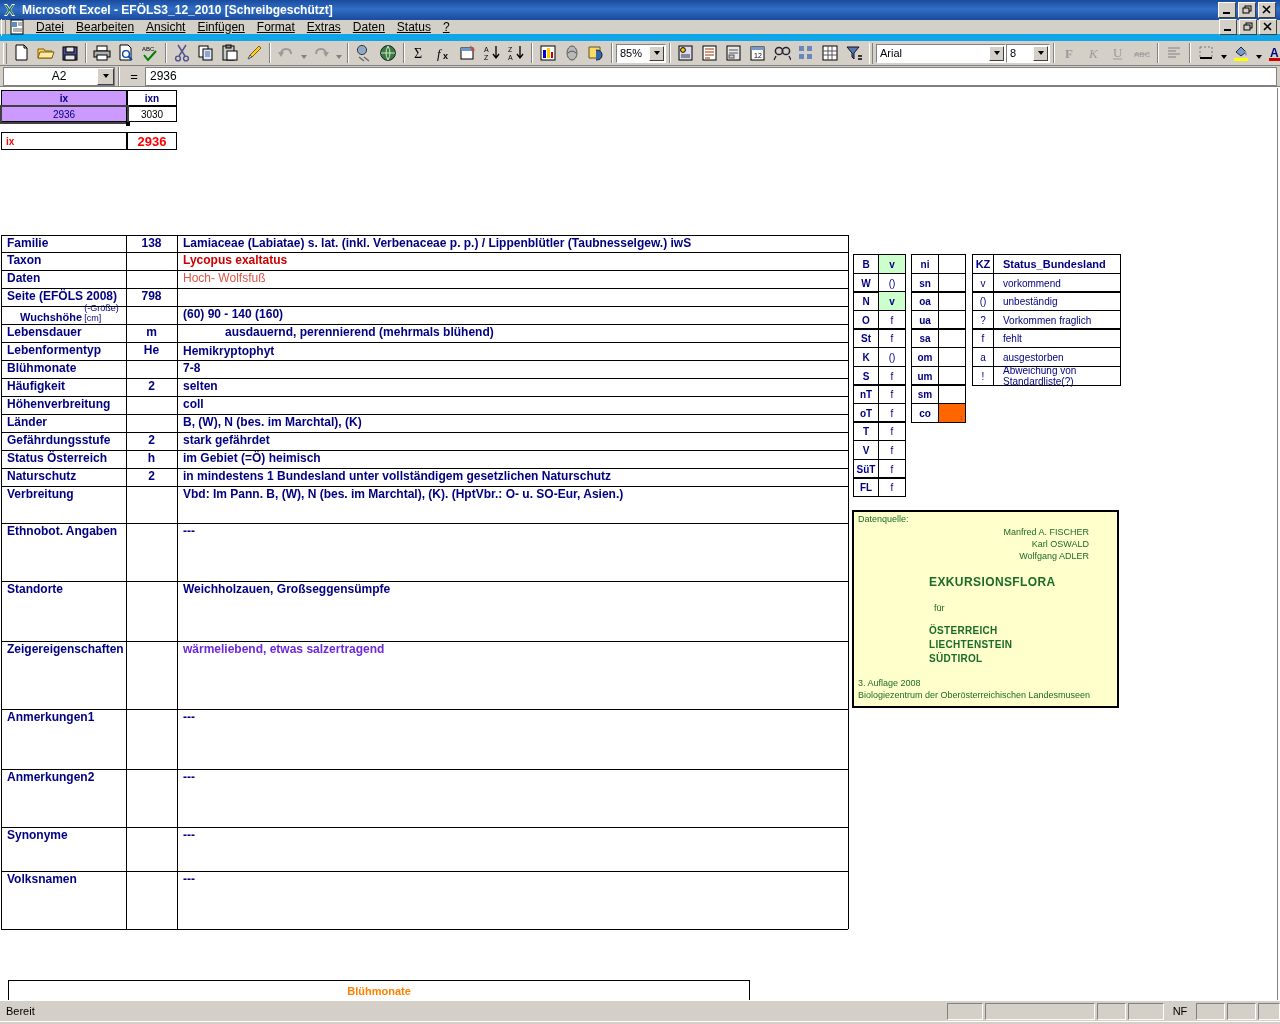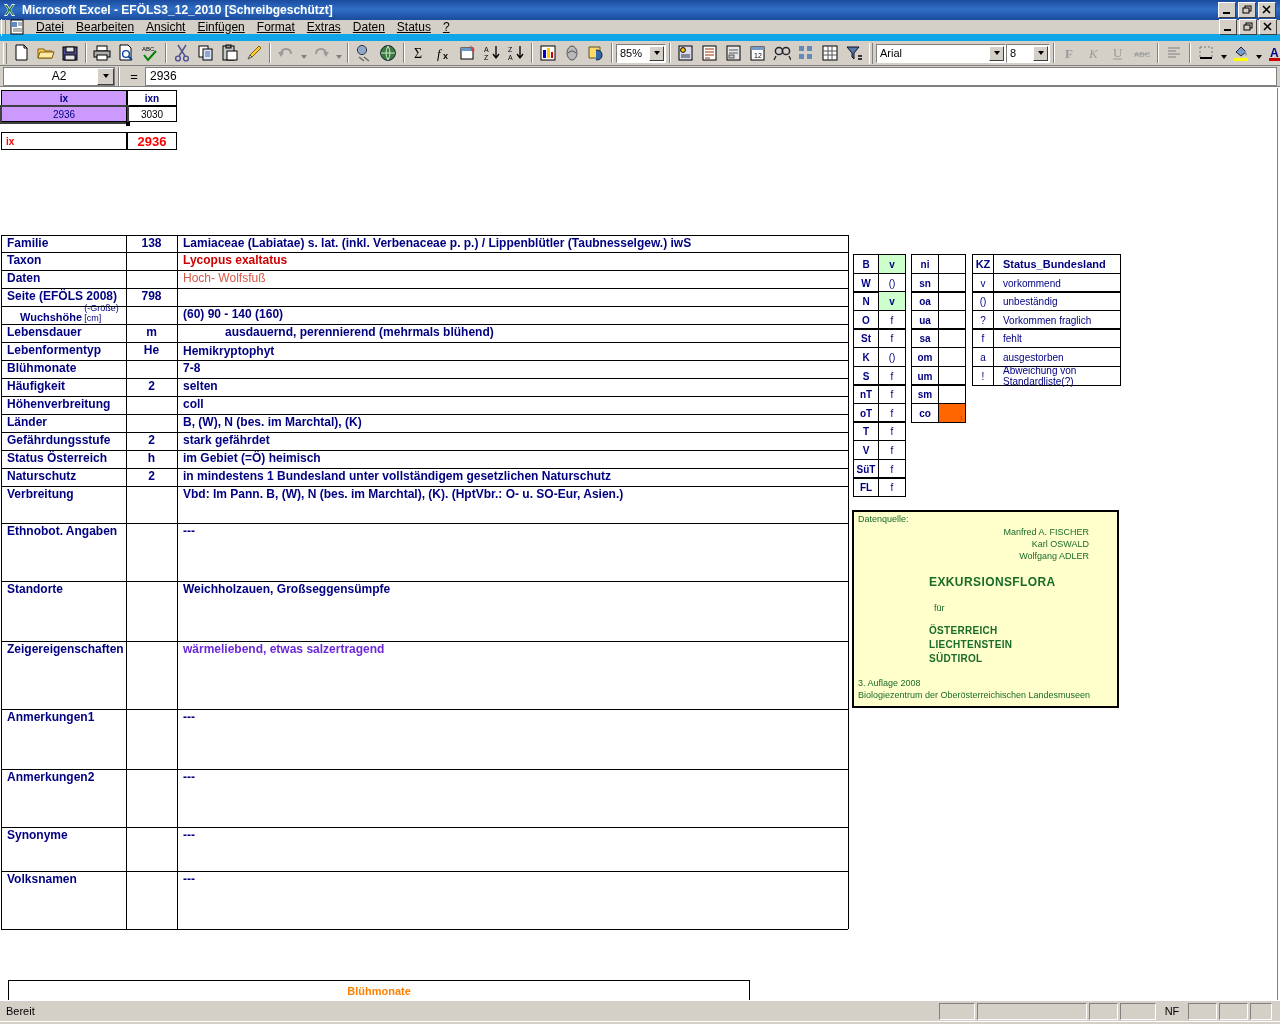--- a/index.html
+++ b/index.html
@@ -126,21 +126,21 @@
   
   #chart{position:absolute;border:1px solid #000;background:#fff;}
   #chart .ctitle{position:absolute;width:100%;text-align:center;font-size:11px;
      font-weight:bold;color:#ff8000;}
   
   #statusbar{
     height:21px;background:#d4d0c8;display:flex;align-items:center;
     font-size:11px;border-top:1px solid #fff;
   }
   #statusbar .stext{padding-left:6px;}
-  #statusbar .sfields{margin-left:auto;display:flex;gap:2px;padding-right:8px;}
+  #statusbar .sfields{margin-left:auto;display:flex;gap:2px;padding-right:0;}
   .sfield{height:17px;border:1px solid #808080;border-right-color:#fff;border-bottom-color:#fff;
     display:flex;align-items:center;justify-content:center;font-size:11px;}
   
   #taskbar{height:27px;background:#d4d0c8;border-top:1px solid #fff;display:flex;align-items:center;}
   svg{display:block;}
 </style>
 </head>
 <body>
 
 <div id="titlebar">

